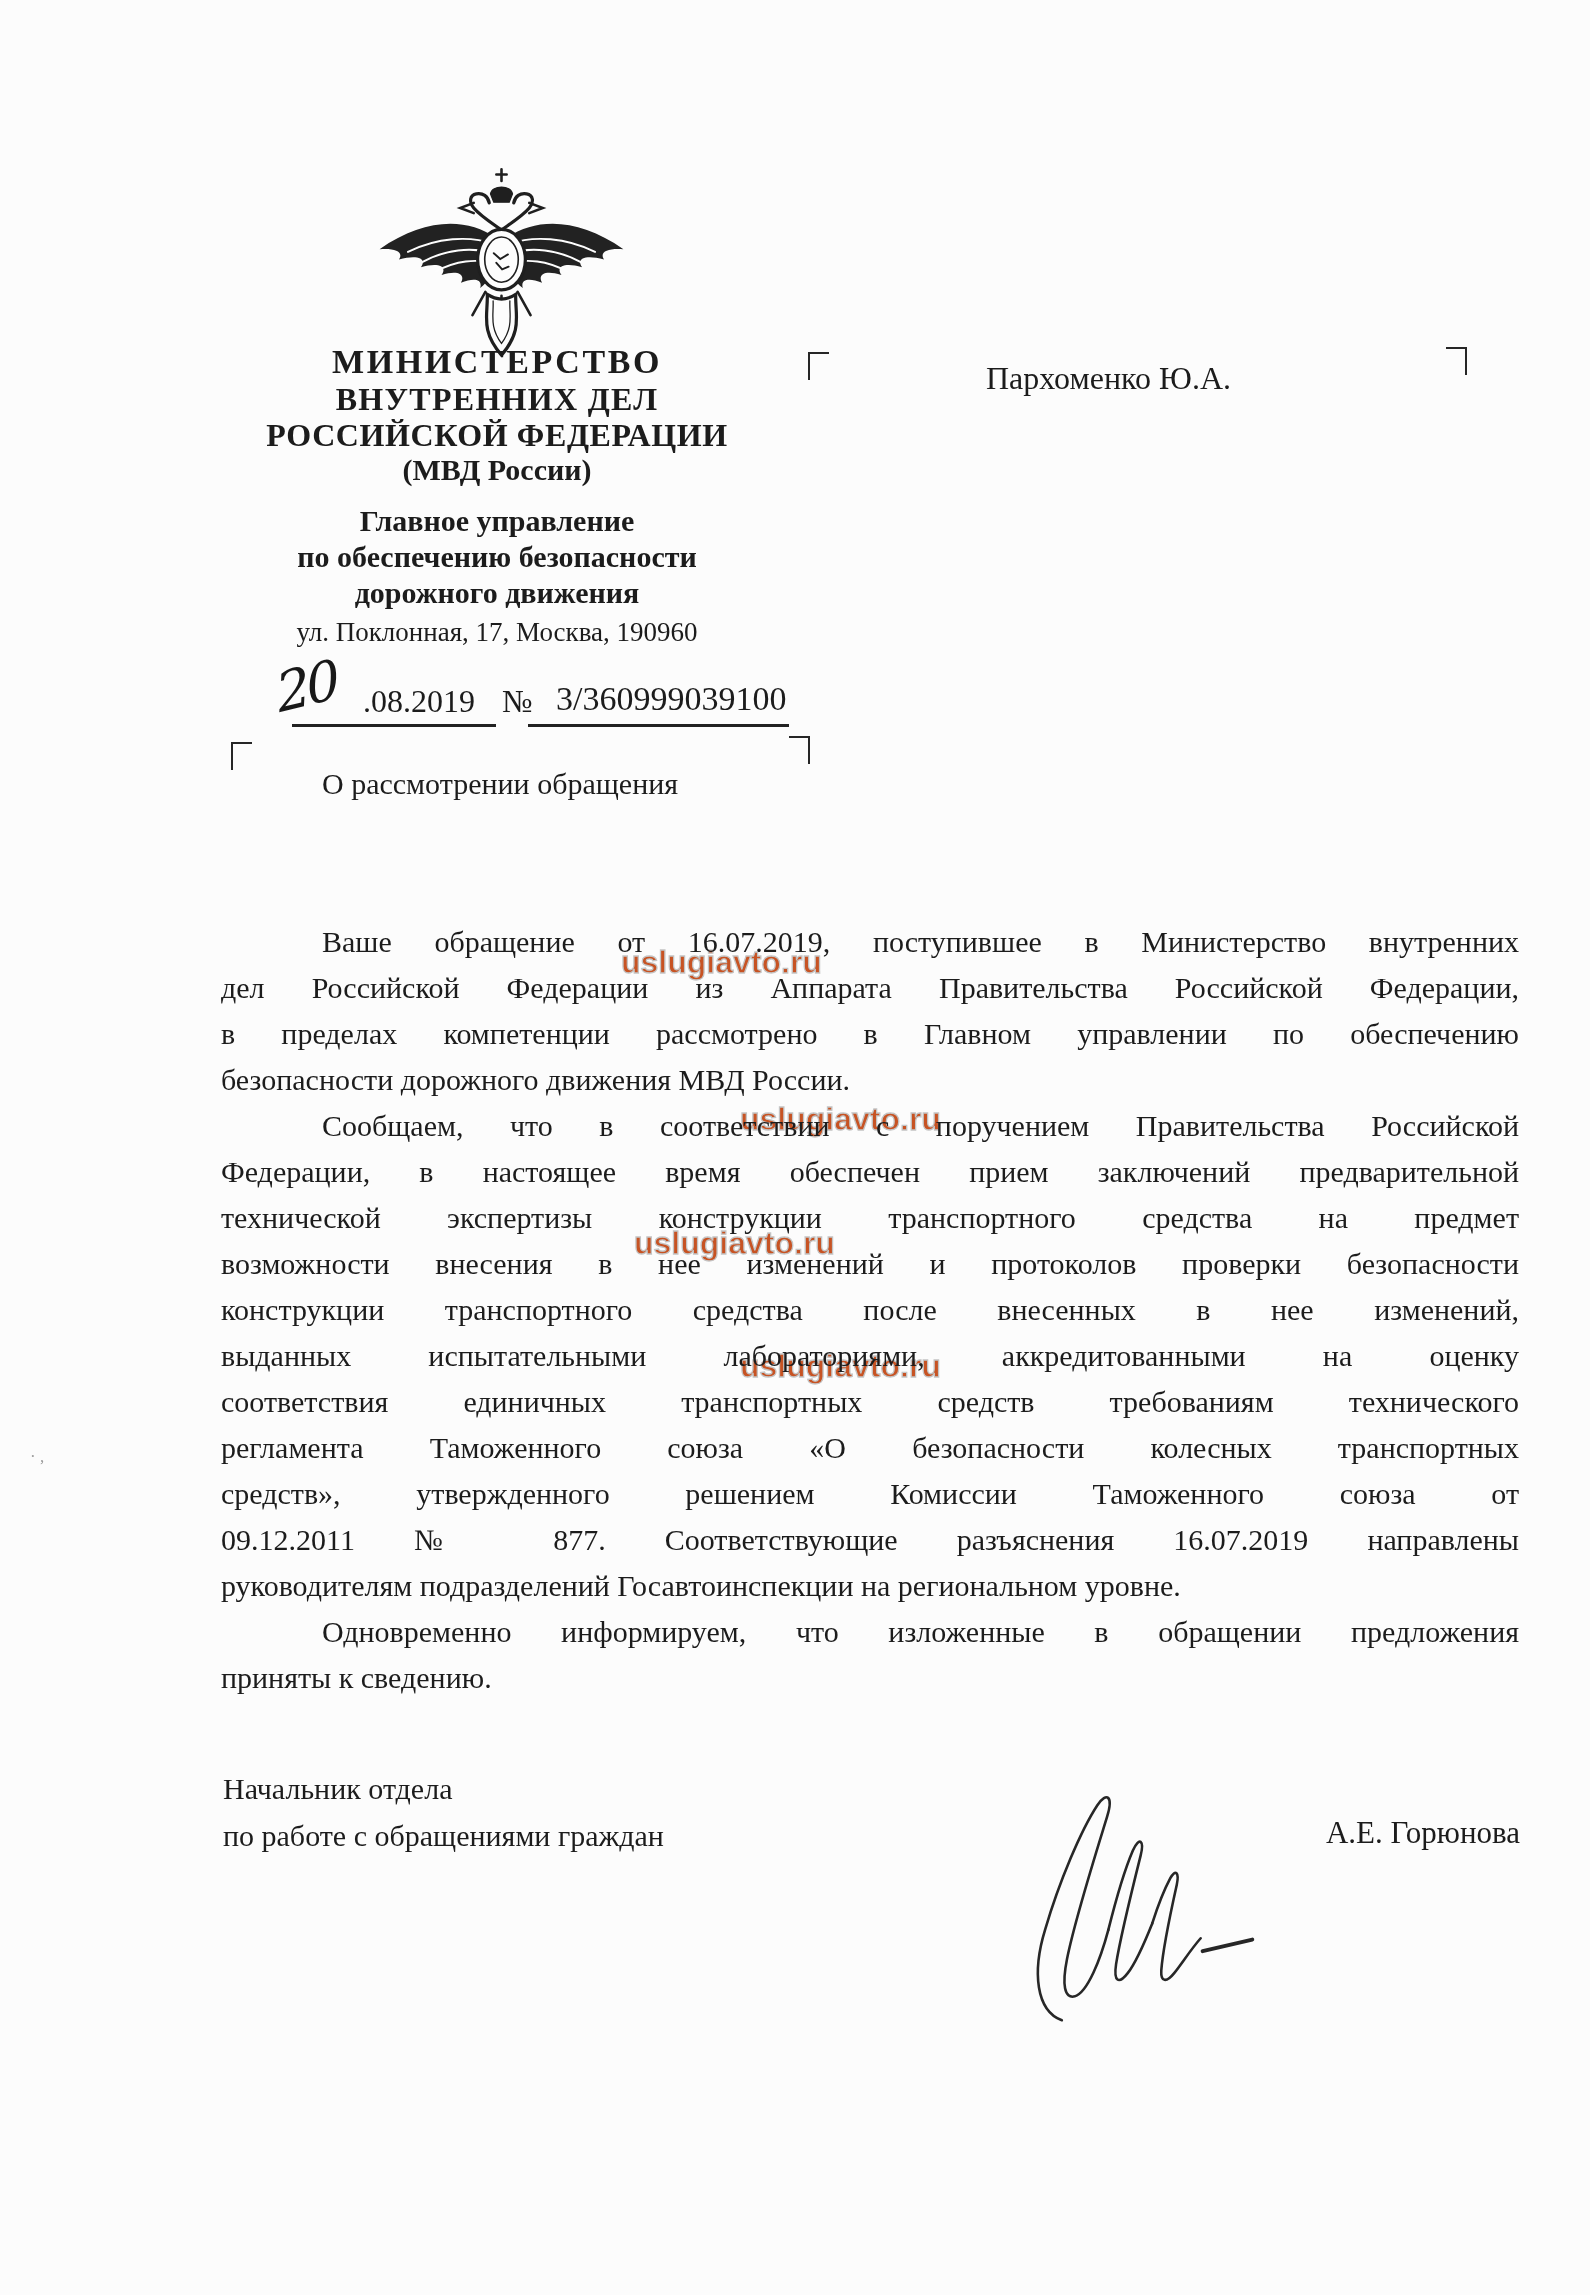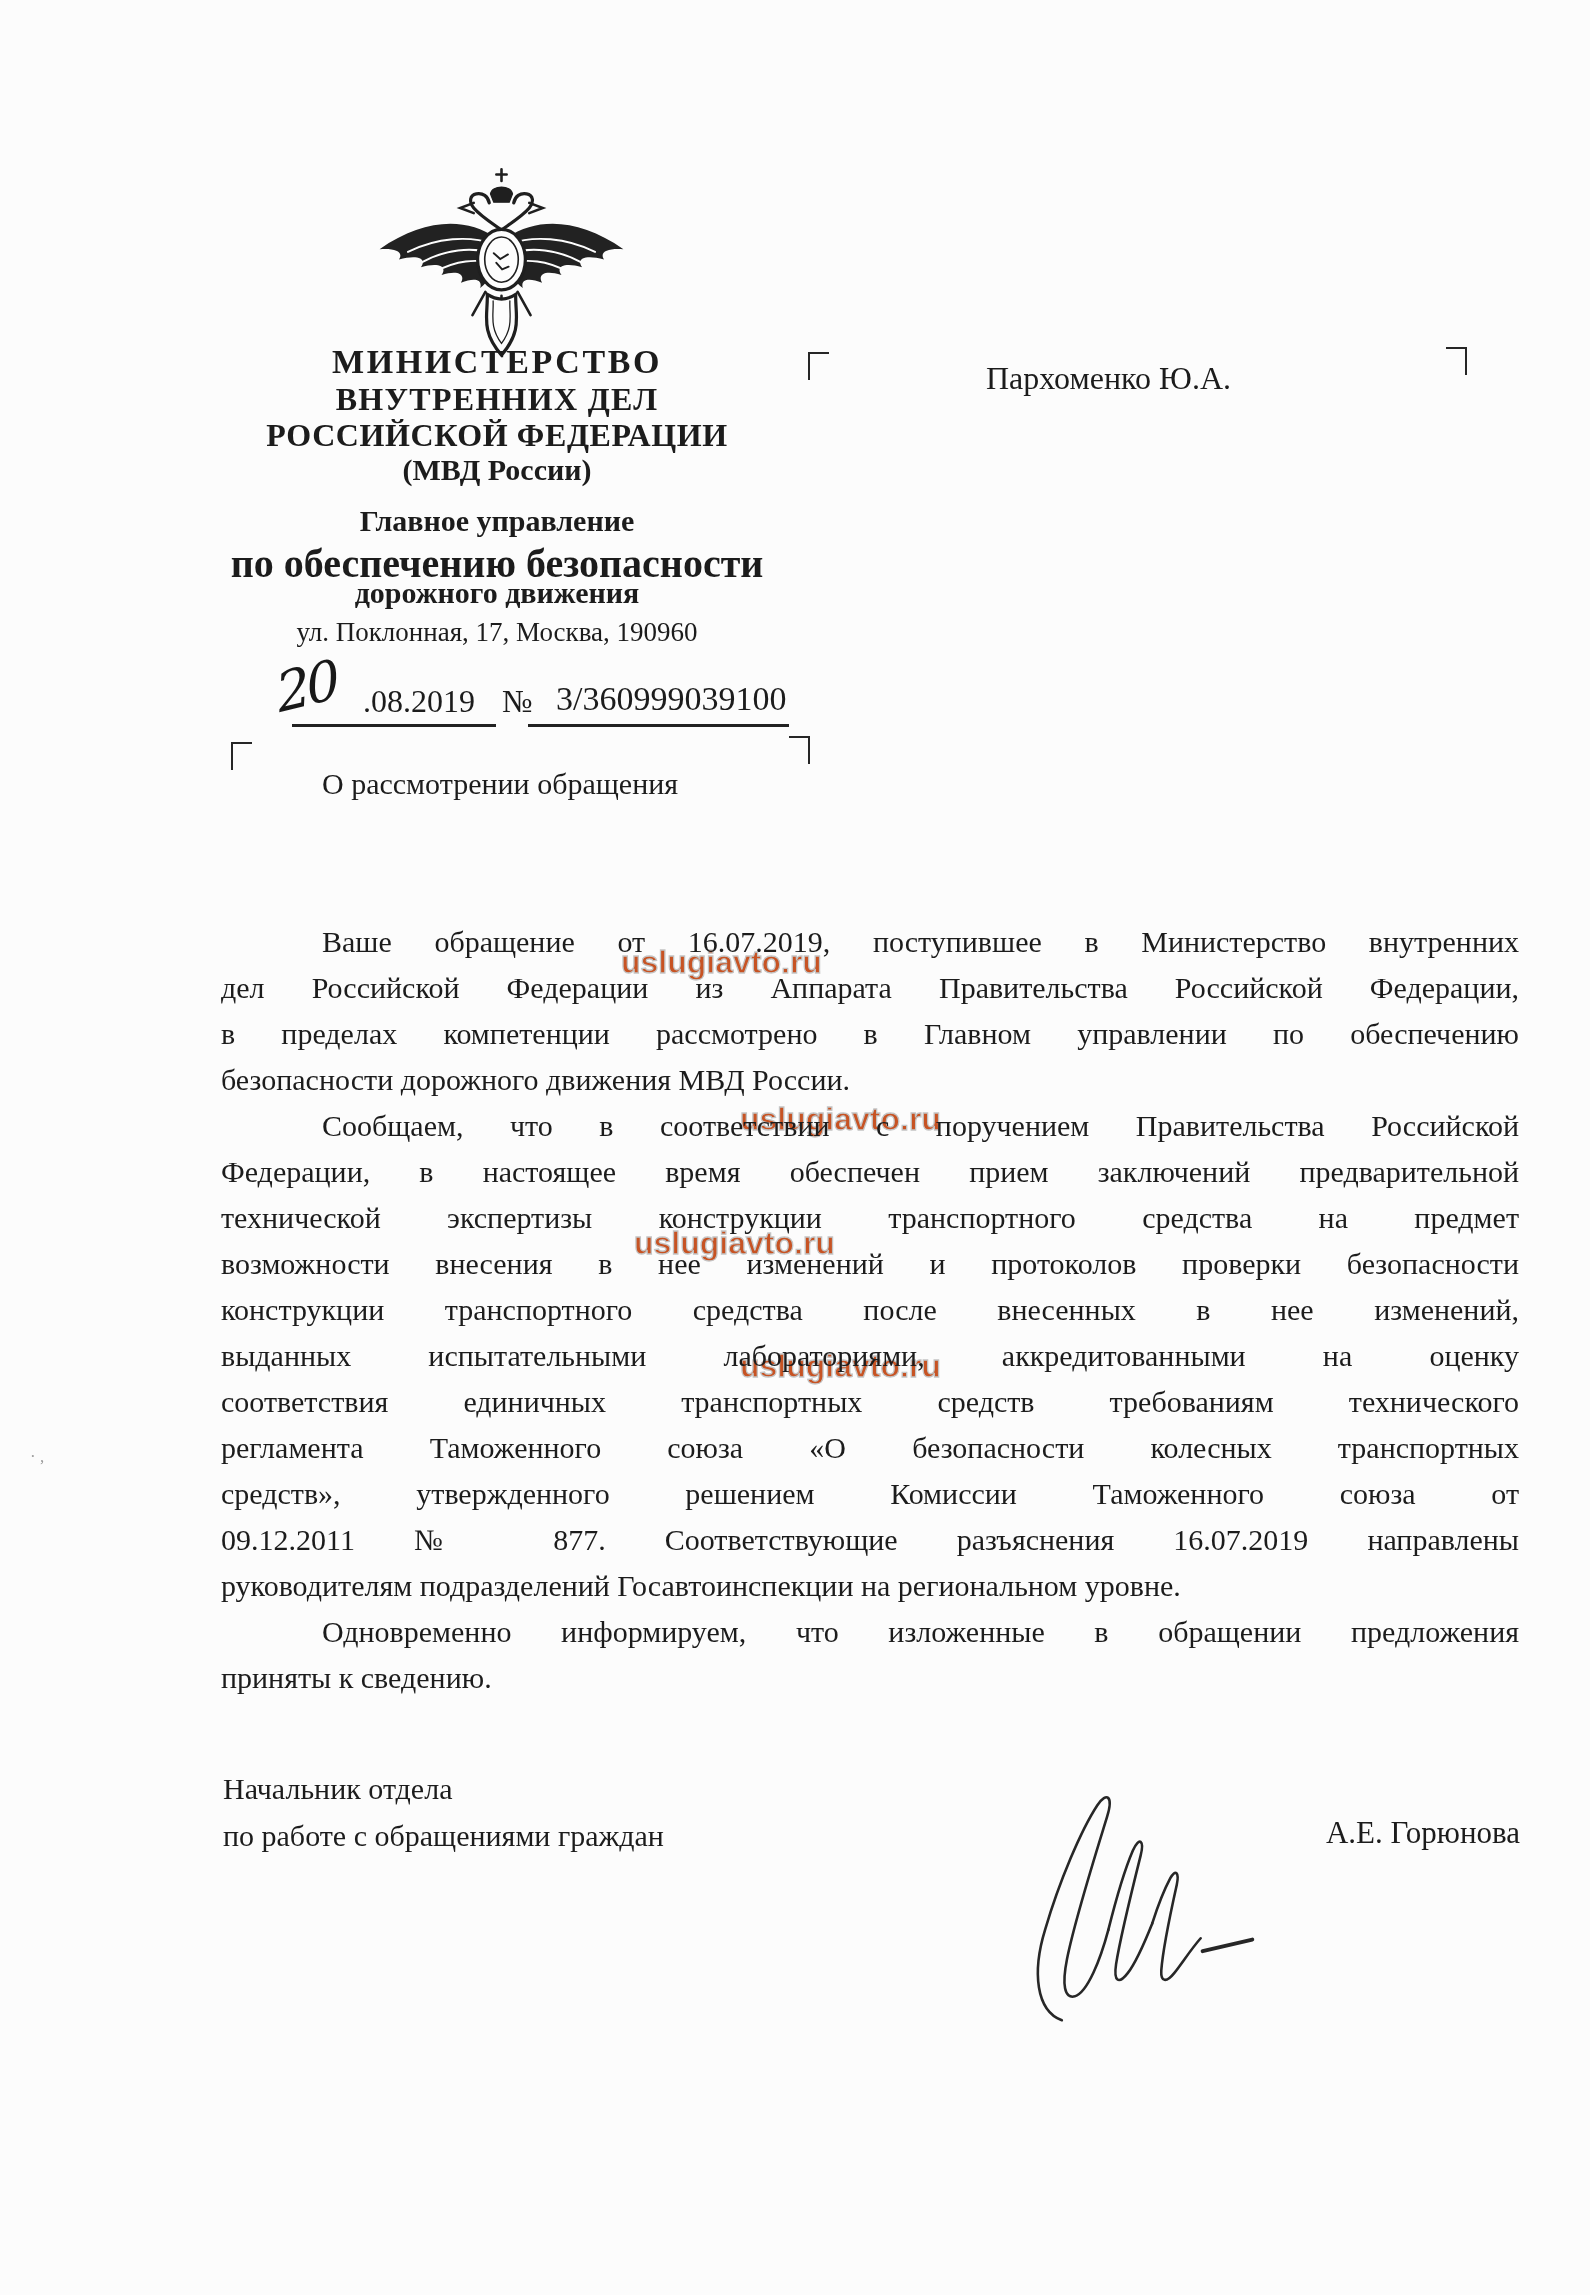--- a/index.html
+++ b/index.html
@@ -12,21 +12,21 @@
     overflow:hidden;
   }
   .abs{position:absolute;}
   
   .hl{left:226px;width:542px;text-align:center;font-weight:bold;white-space:nowrap;}
   .m1{top:343px;font-size:34px;letter-spacing:2.6px;font-family:Liberation Serif, serif;}
   .m2{top:381px;font-size:32px;letter-spacing:1.3px;}
   .m3{top:417px;font-size:32px;letter-spacing:0.6px;}
   .m4{top:453px;font-size:30px;}
   .d1{top:504px;font-size:30px;}
-  .d2{top:540px;font-size:40px;}
+  .d2{top:540px;font-size:30px;}
   .d3{top:576px;font-size:30px;}
   .addr{top:617px;font-size:27px;font-weight:normal;}
   
   .hand{
     left:276px;top:655px;
     font-size:54px;font-style:italic;
     font-family:"DejaVu Serif",serif;
     transform:rotate(-14deg) skewX(-6deg);
     letter-spacing:-3.9px;color:#181818;
   }

